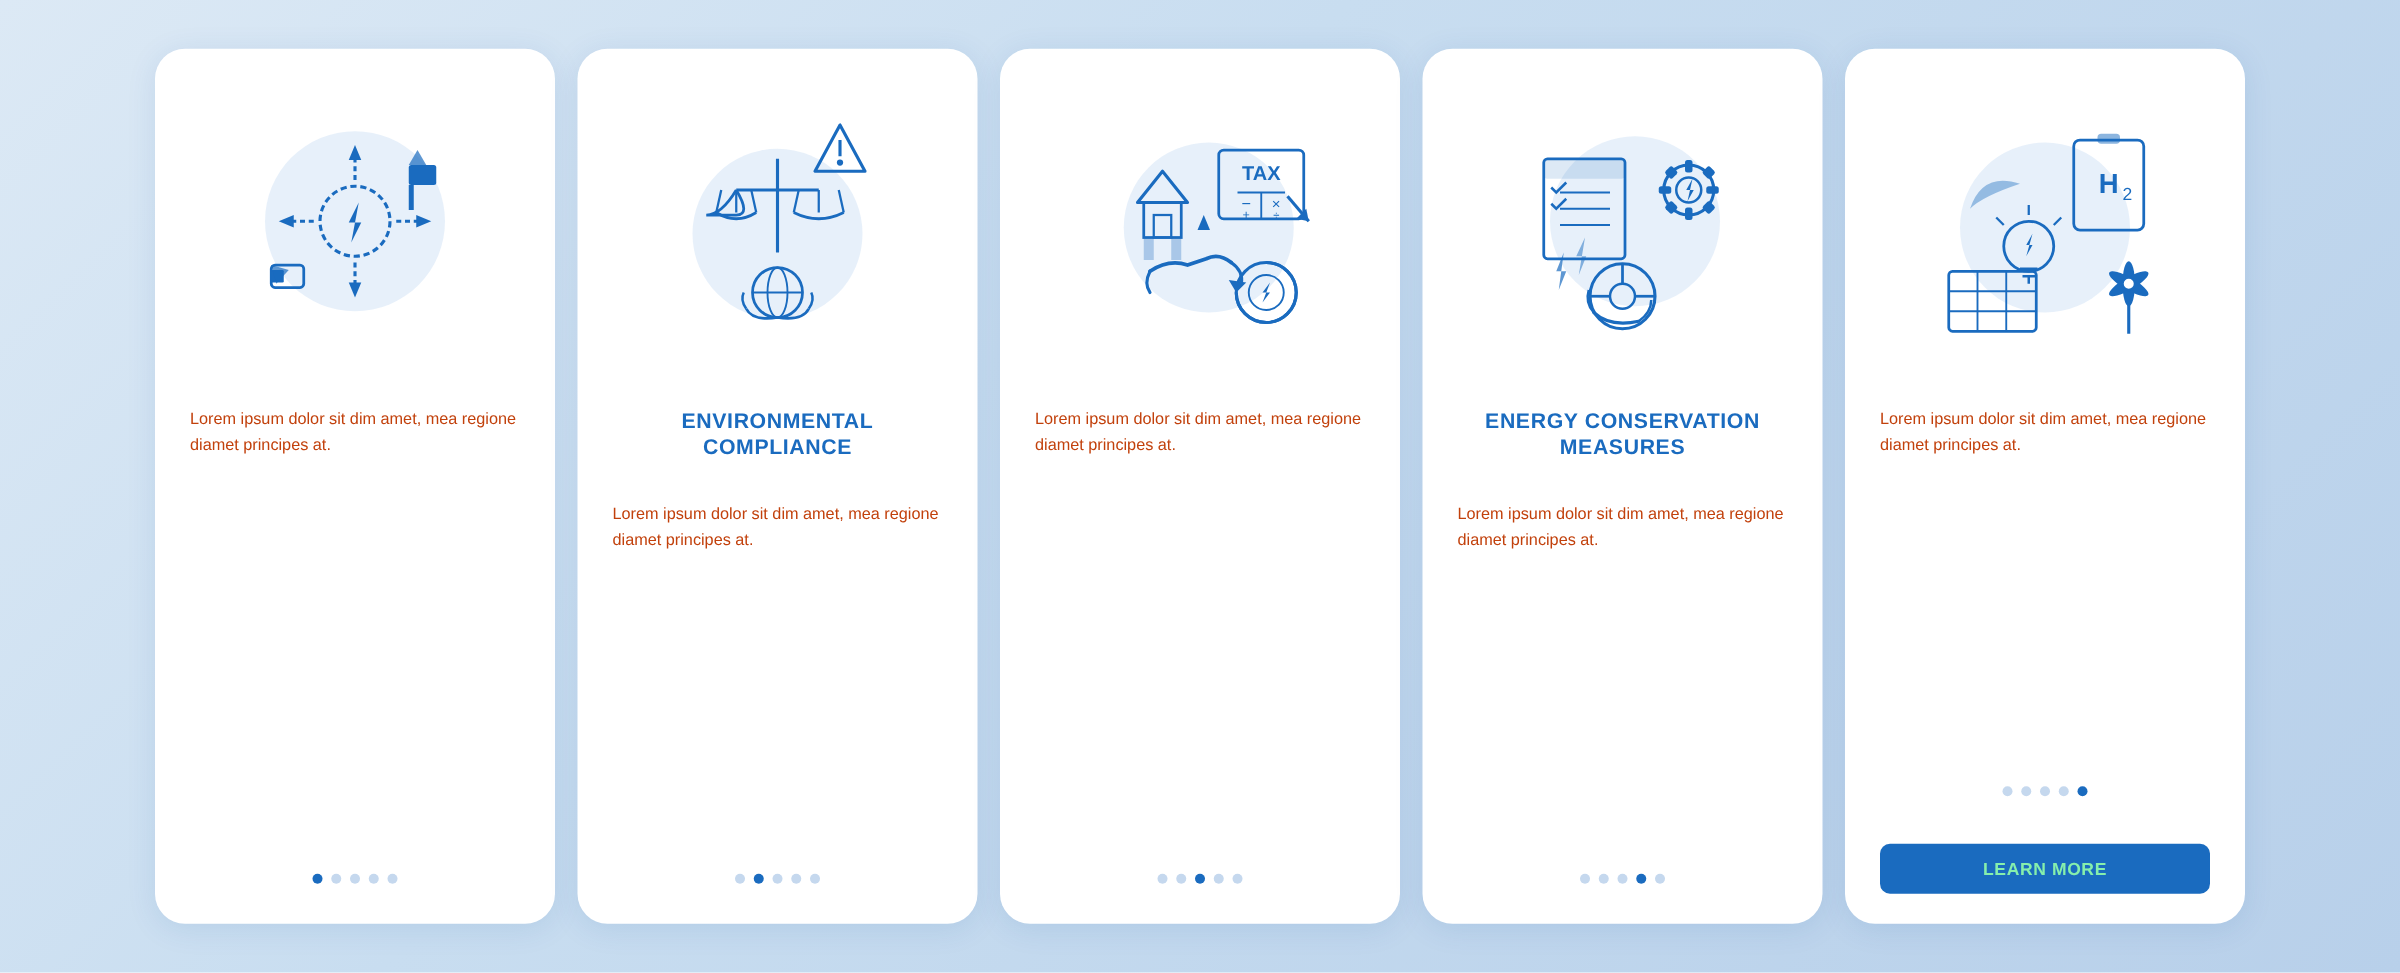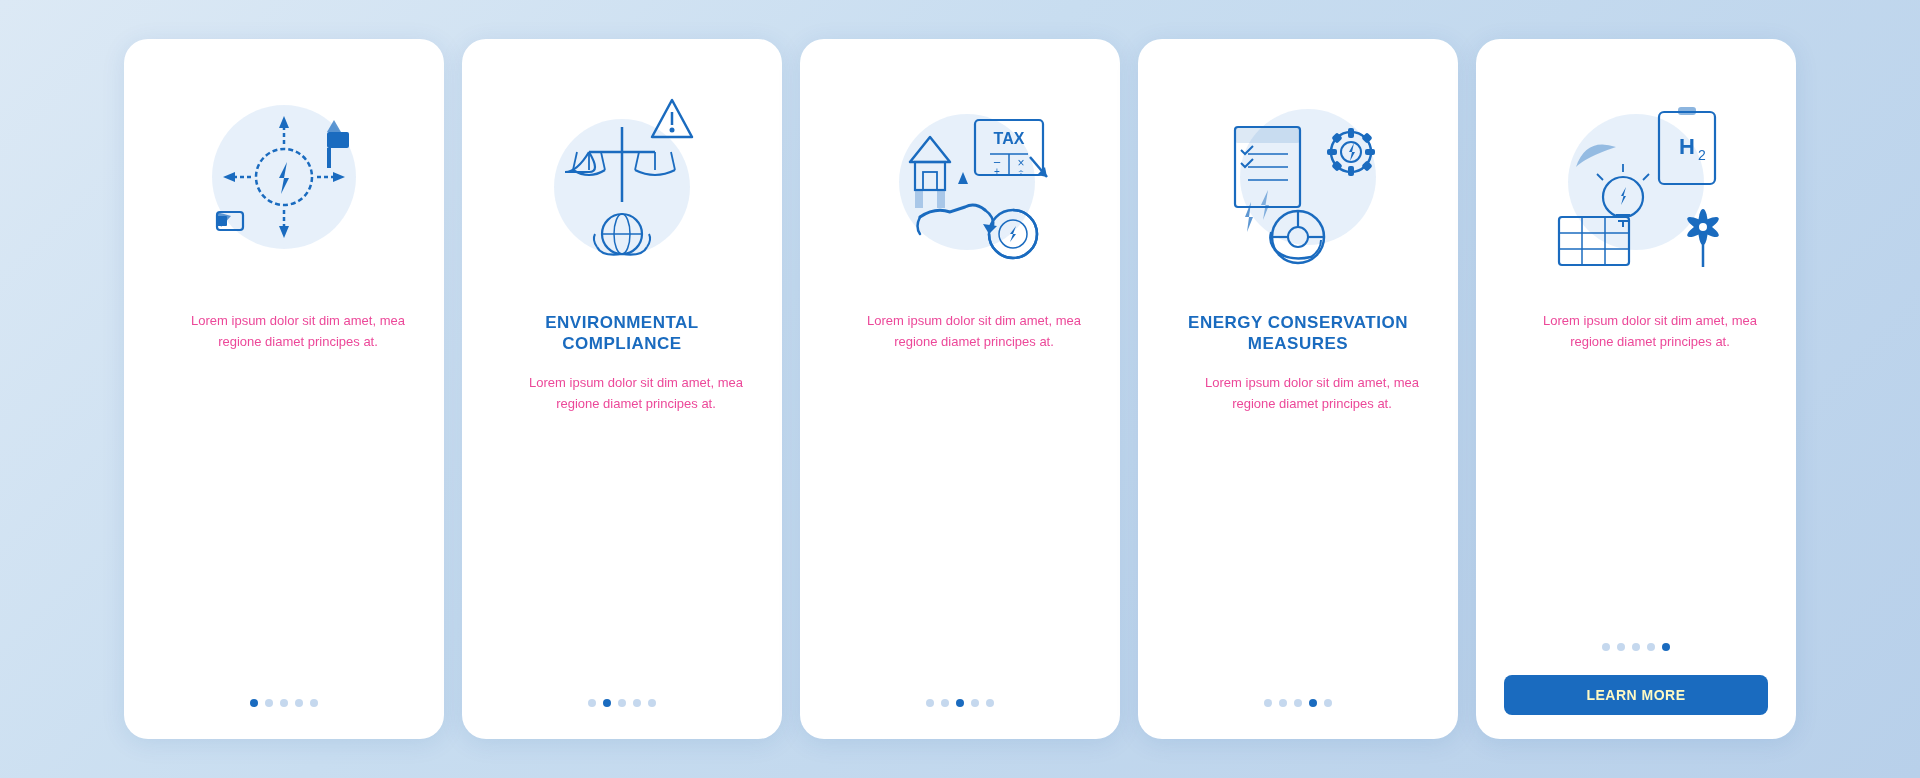--- a/index.html
+++ b/index.html
@@ -27,20 +27,21 @@
       width: 320px;
       height: 700px;
       background: #ffffff;
       border-radius: 24px;
       display: flex;
       flex-direction: column;
       align-items: center;
       padding: 28px 28px 24px 28px;
       box-shadow: 0 4px 24px rgba(0,80,160,0.10);
       position: relative;
+      gap: 14px;
     }
 
     .card-illustration {
       width: 220px;
       height: 220px;
       display: flex;
       align-items: center;
       justify-content: center;
       margin-bottom: 24px;
       flex-shrink: 0;
@@ -56,25 +57,24 @@
       margin-bottom: 18px;
       line-height: 1.25;
       min-height: 44px;
       display: flex;
       align-items: center;
       justify-content: center;
     }
 
     .card-desc {
       font-size: 13px;
-      color: #ec4899;
-      text-align: center;
+      color: #c2410c;
+      text-align: left;
       line-height: 1.6;
       margin-bottom: auto;
-      margin-left: 28px;
     }
 
     .dots {
       display: flex;
       gap: 7px;
       margin-top: 22px;
       margin-bottom: 8px;
       align-items: center;
       justify-content: center;
     }
@@ -85,21 +85,21 @@
       border-radius: 50%;
       background: #c5d8ee;
     }
 
     .dot.active {
       background: #1a6bbf;
     }
 
     .learn-more-btn {
       background: #1a6bbf;
-      color: #fef9c3;
+      color: #86efac;
       border: none;
       border-radius: 8px;
       padding: 12px 32px;
       font-size: 14px;
       font-weight: 700;
       letter-spacing: 0.5px;
       cursor: pointer;
       margin-top: 16px;
       width: 100%;
     }

